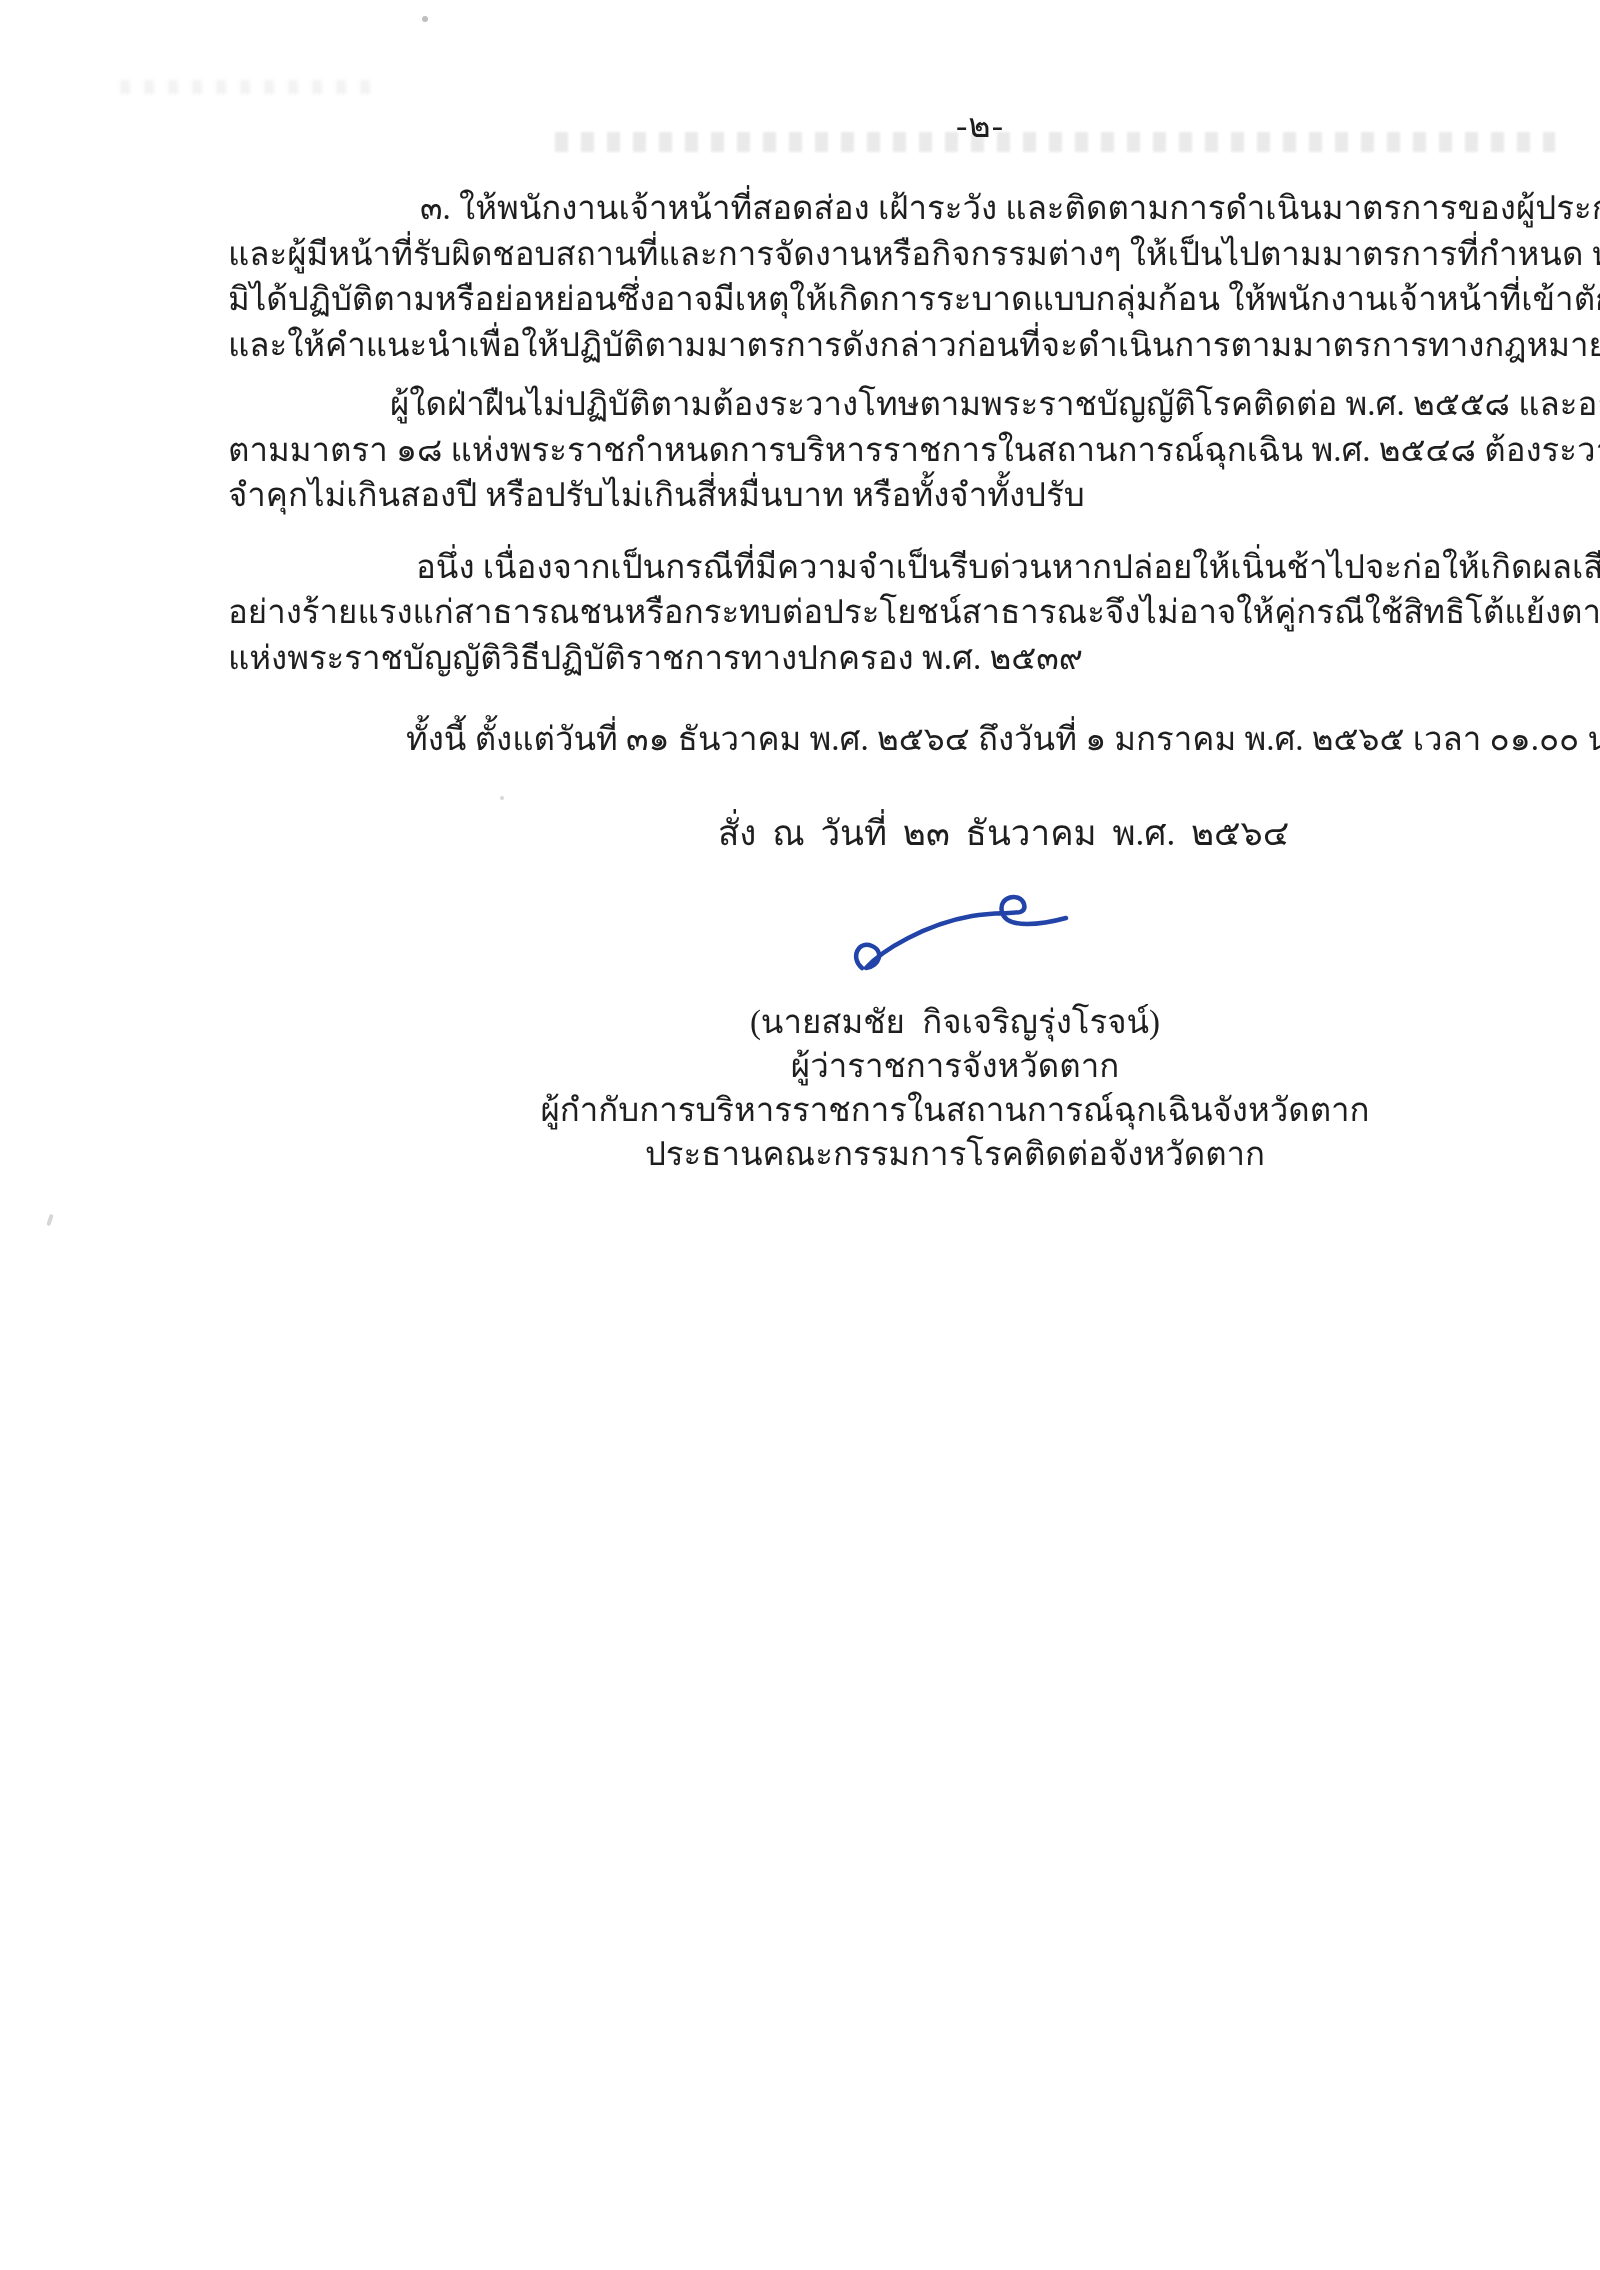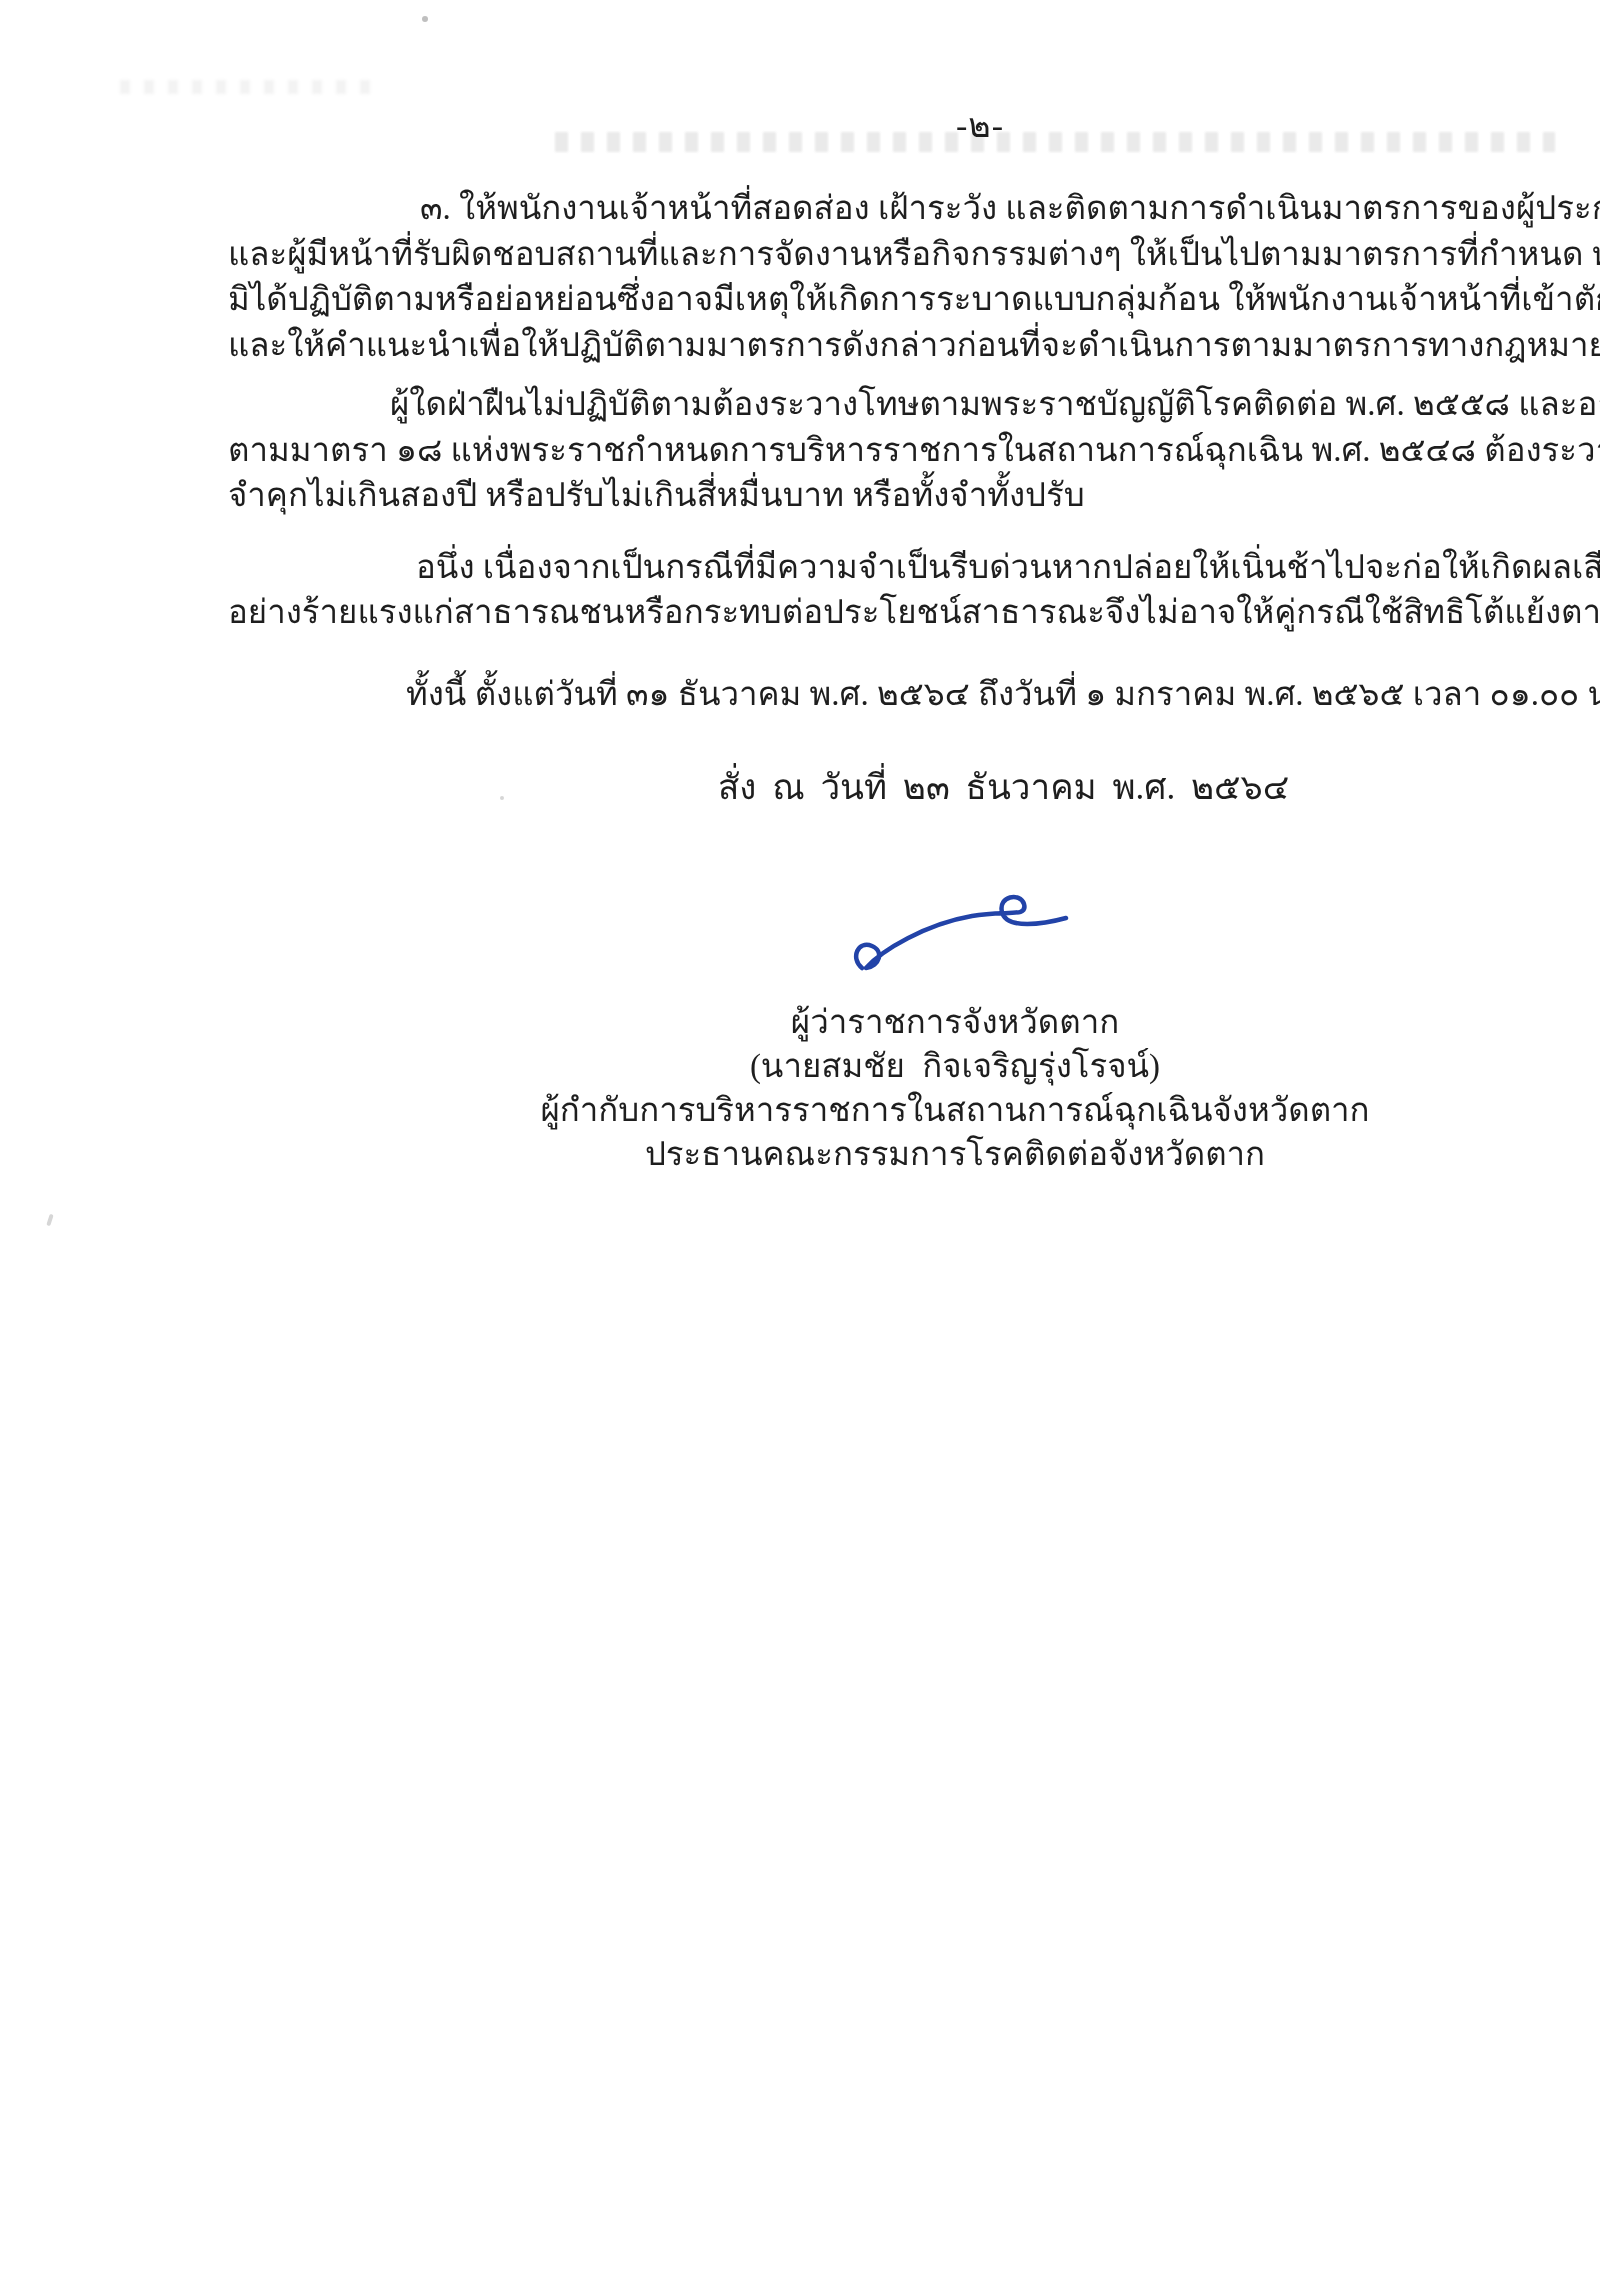--- a/index.html
+++ b/index.html
@@ -126,33 +126,34 @@
 
     <div class="para para-penalty" style="--indent:162px">
       <div class="line">ผู้ใดฝ่าฝืนไม่ปฏิบัติตามต้องระวางโทษตามพระราชบัญญัติโรคติดต่อ พ.ศ. ๒๕๕๘ และอาจมีความผิด</div>
       <div class="line">ตามมาตรา ๑๘ แห่งพระราชกำหนดการบริหารราชการในสถานการณ์ฉุกเฉิน พ.ศ. ๒๕๔๘ ต้องระวางโทษ</div>
       <div class="line">จำคุกไม่เกินสองปี หรือปรับไม่เกินสี่หมื่นบาท หรือทั้งจำทั้งปรับ</div>
     </div>
 
     <div class="para para-urgency" style="--indent:188px">
       <div class="line">อนึ่ง เนื่องจากเป็นกรณีที่มีความจำเป็นรีบด่วนหากปล่อยให้เนิ่นช้าไปจะก่อให้เกิดผลเสียหาย</div>
       <div class="line">อย่างร้ายแรงแก่สาธารณชนหรือกระทบต่อประโยชน์สาธารณะจึงไม่อาจให้คู่กรณีใช้สิทธิโต้แย้งตามมาตรา ๓๐ วรรคสอง (๑)</div>
+      <div class="line">แห่งพระราชบัญญัติวิธีปฏิบัติราชการทางปกครอง พ.ศ. ๒๕๓๙</div>
     </div>
 
     <div class="para para-effective" style="--indent:178px">
       <div class="line">ทั้งนี้ ตั้งแต่วันที่ ๓๑ ธันวาคม พ.ศ. ๒๕๖๔ ถึงวันที่ ๑ มกราคม พ.ศ. ๒๕๖๕ เวลา ๐๑.๐๐ น.</div>
     </div>
 
     <div class="order-date-line">สั่ง ณ วันที่ ๒๓ ธันวาคม พ.ศ. ๒๕๖๔</div>
   </div>
 
   <svg class="signature" viewBox="0 0 232 102" aria-hidden="true">
     <path d="M14 80 C2 70 10 52 24 58 C36 63 32 78 18 80 C34 62 78 36 124 28 C158 22 180 30 176 16 C172 4 150 8 154 24 C158 42 196 36 218 30" fill="none" stroke="#2243a8" stroke-width="4.5" stroke-linecap="round" stroke-linejoin="round"></path>
   </svg>
 
   <div class="signatory-block">
+    <div class="sig-line signer-name">(นายสมชัย กิจเจริญรุ่งโรจน์)</div>
     <div class="sig-line">ผู้ว่าราชการจังหวัดตาก</div>
-    <div class="sig-line signer-name">(นายสมชัย กิจเจริญรุ่งโรจน์)</div>
     <div class="sig-line">ผู้กำกับการบริหารราชการในสถานการณ์ฉุกเฉินจังหวัดตาก</div>
     <div class="sig-line">ประธานคณะกรรมการโรคติดต่อจังหวัดตาก</div>
   </div>
 
 </div>
 
 </body></html>

